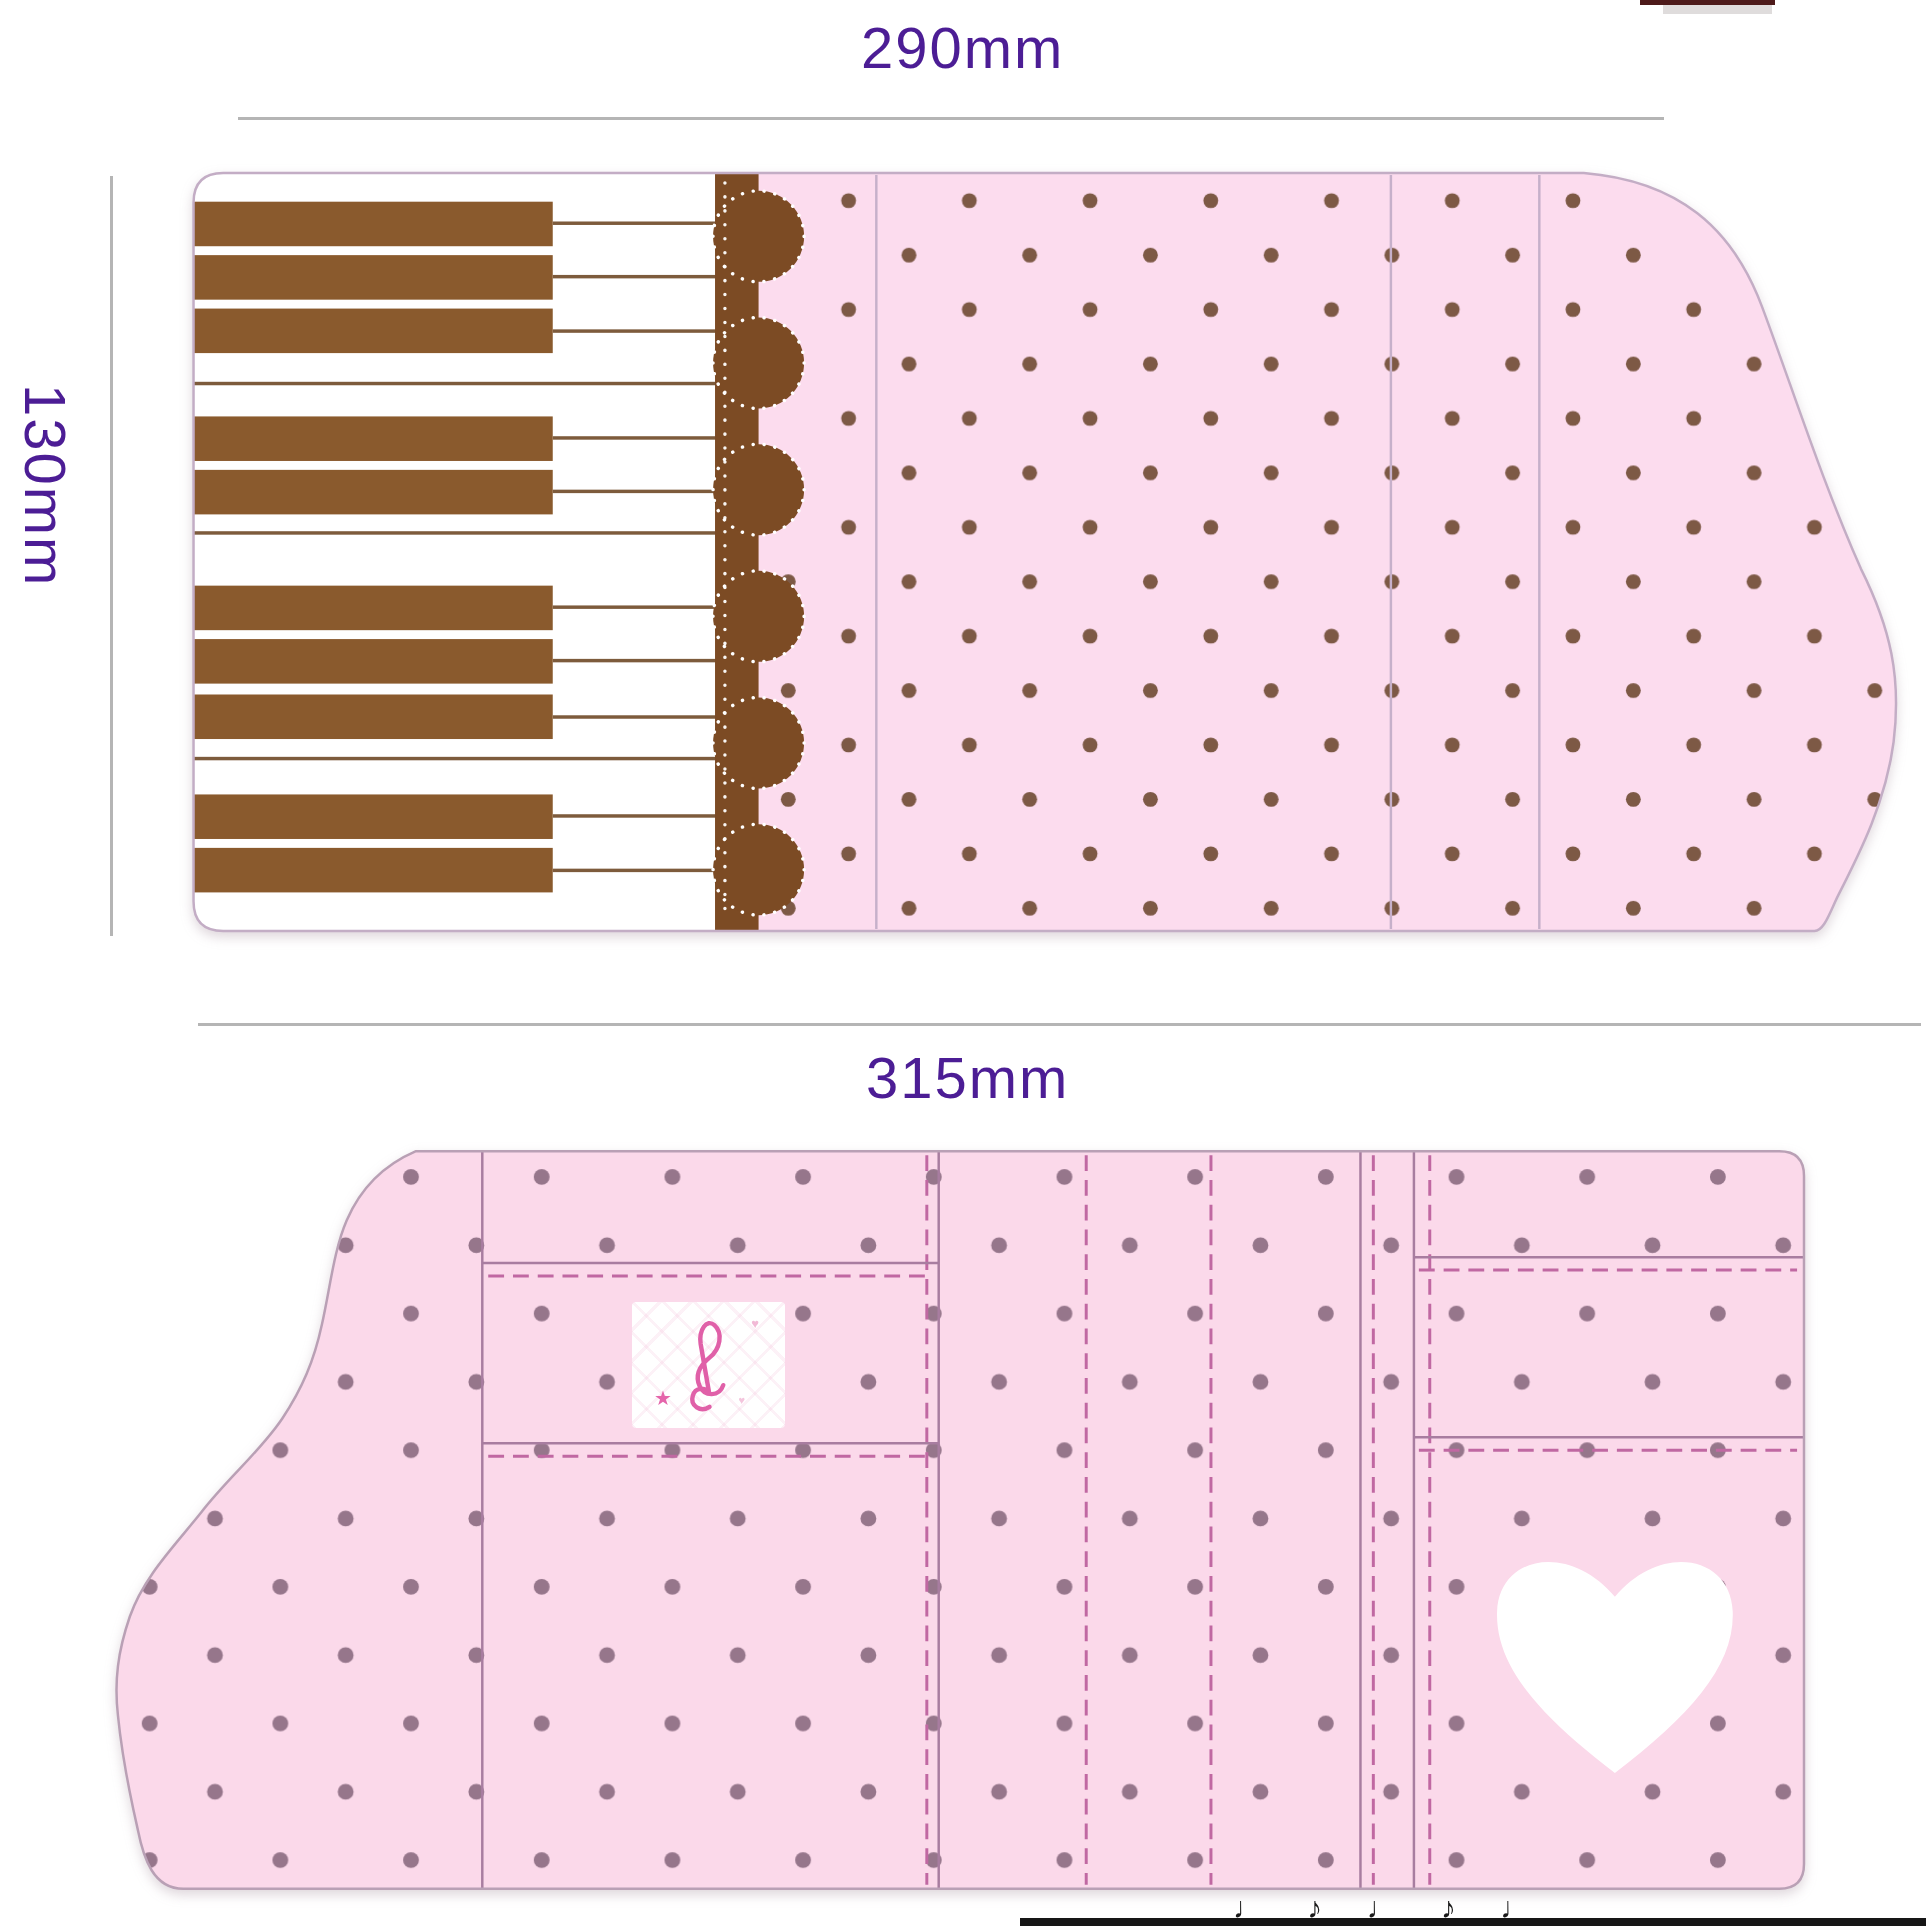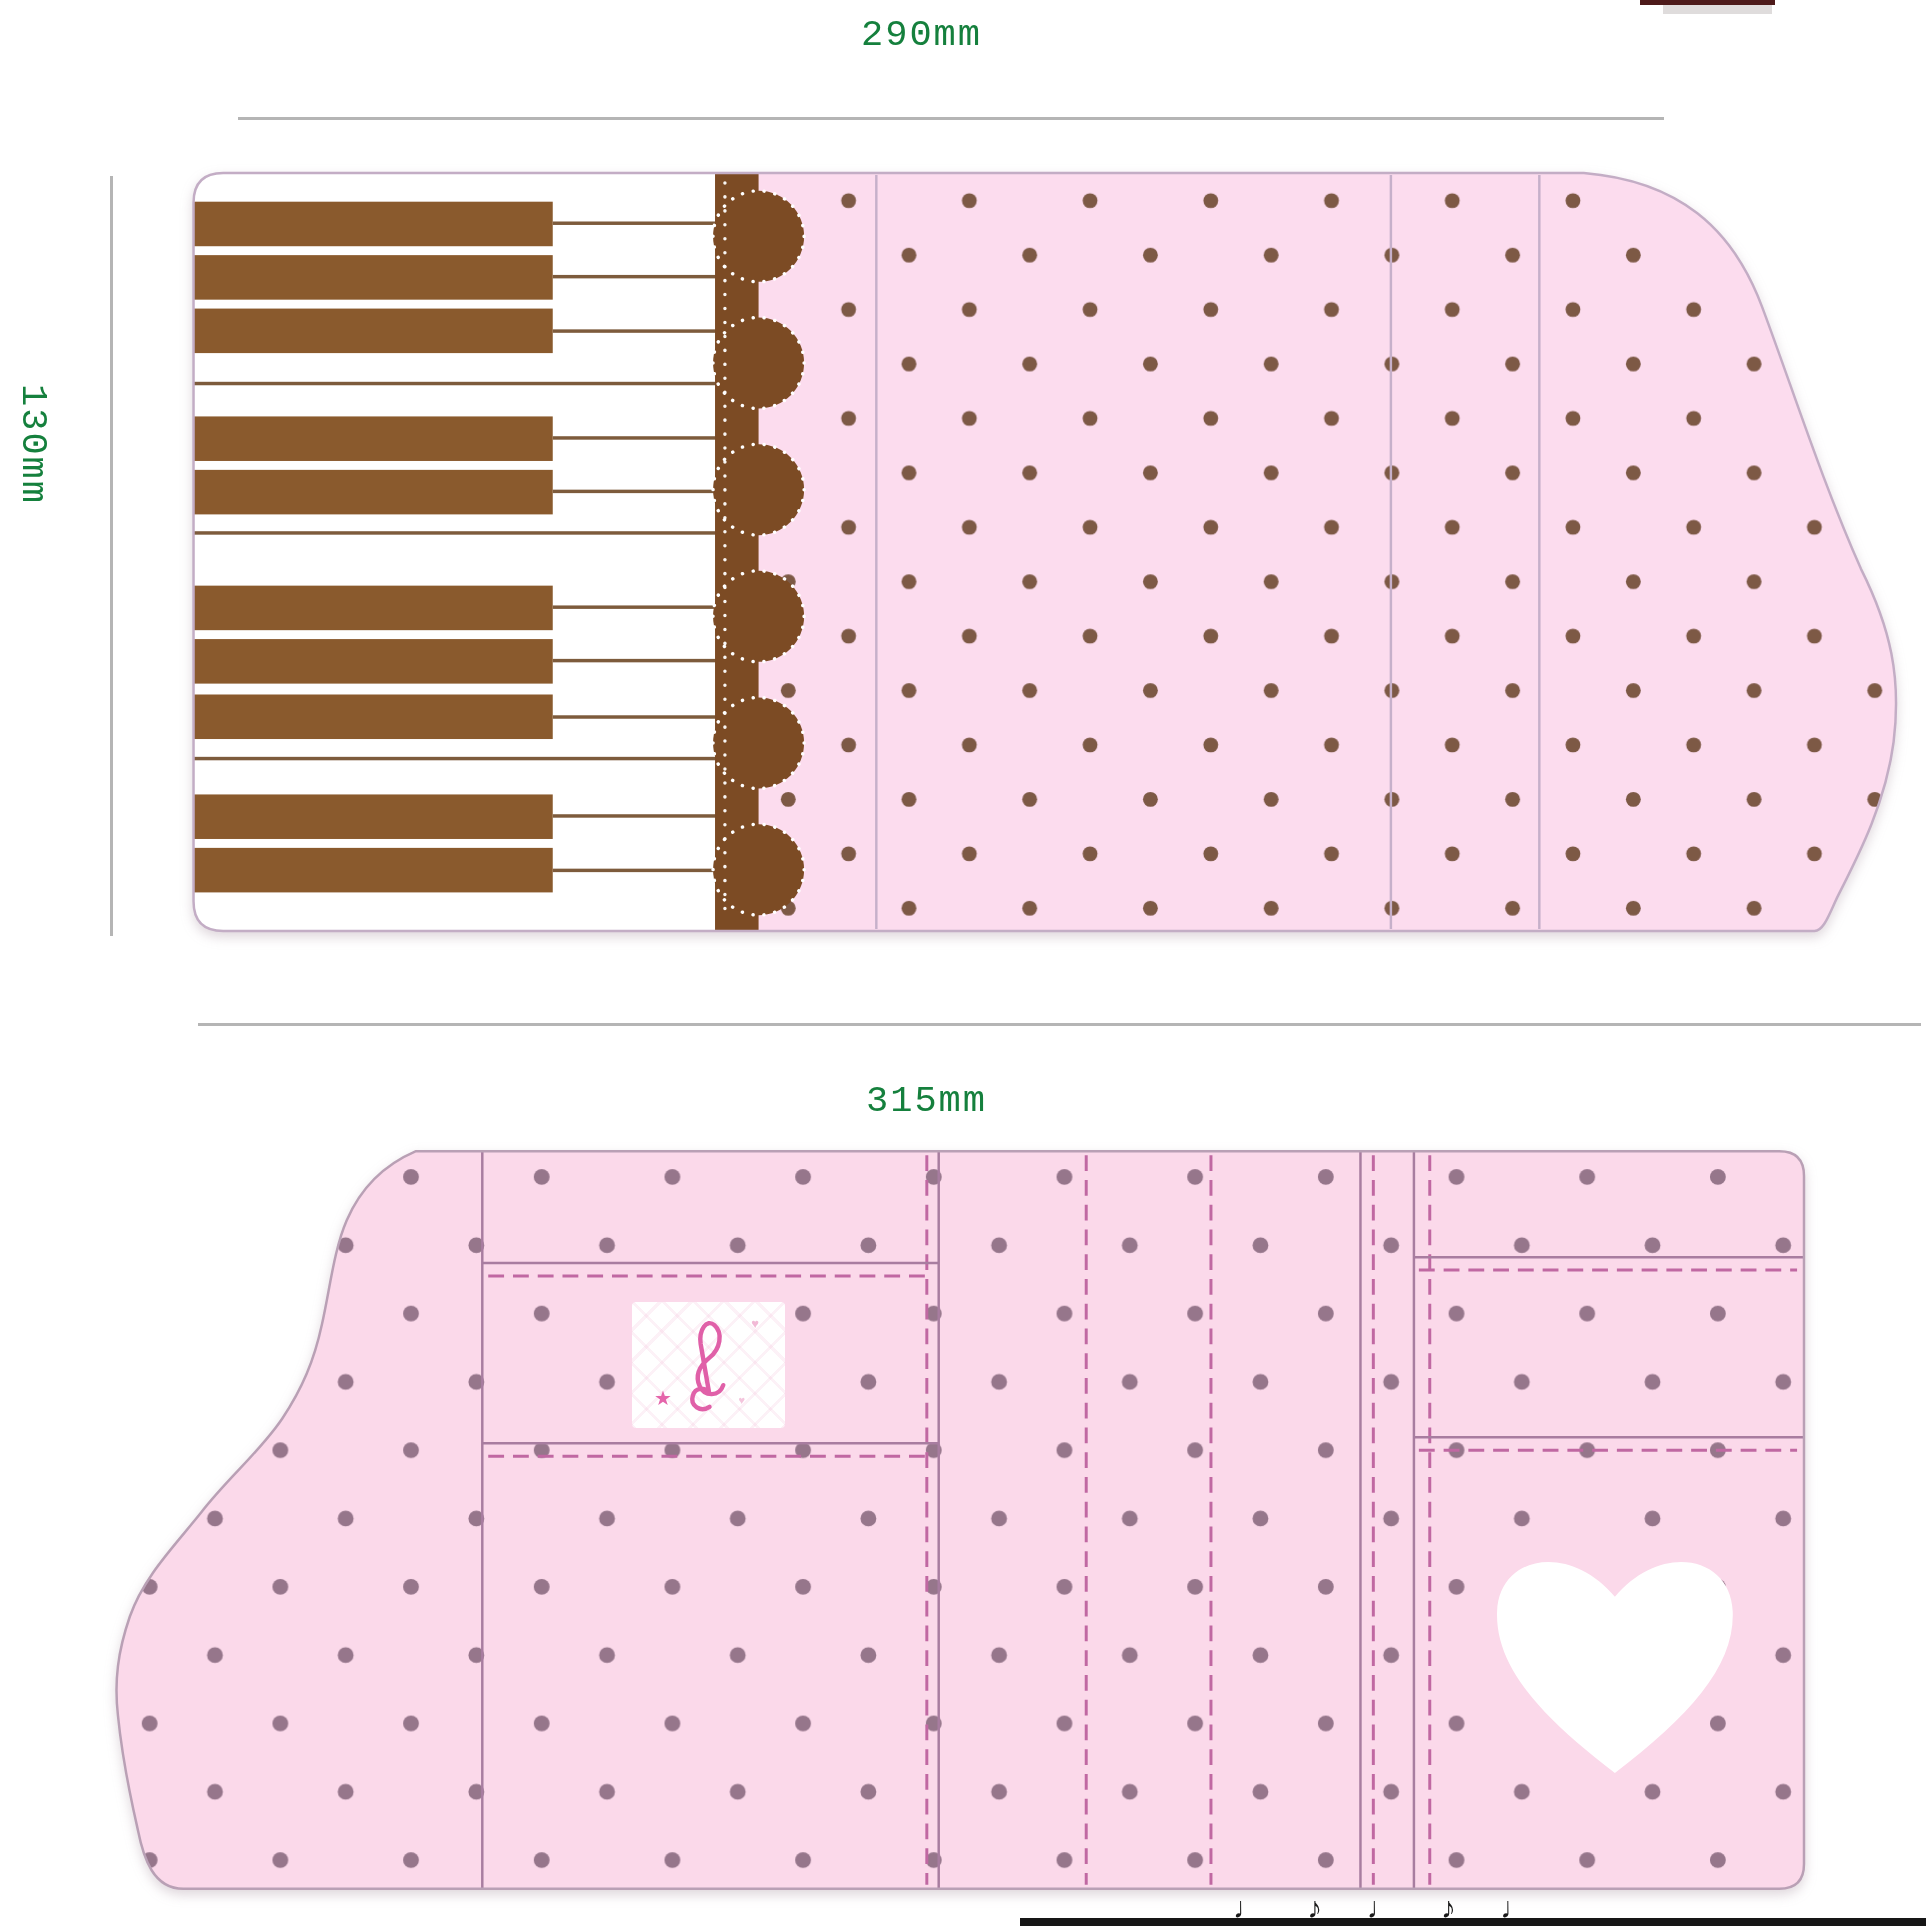--- a/index.html
+++ b/index.html
@@ -1,19 +1,19 @@
 <!DOCTYPE html>
 <html><head>
 <meta charset="utf-8">
 <style>
   html,body{margin:0;padding:0;background:#ffffff;}
   body{width:1927px;height:1927px;position:relative;overflow:hidden;
        font-family:"Liberation Sans", sans-serif;}
   .abs{position:absolute;}
-  .dim-label{color:#15803d;font-size:37px;letter-spacing:2px;font-family:Liberation Mono, monospace;}
+  .dim-label{color:#4c1d95;font-size:58px;letter-spacing:2px;}
   .dim-line{background:#b5b5b5;}
   .v-label{writing-mode:vertical-rl;}
   .stage{left:0;top:0;width:1927px;height:1927px;}
   svg.item{overflow:visible;filter:drop-shadow(0 5px 6px rgba(140,110,130,.28));}
   .patch{background:#ffffff;
          background-image:repeating-linear-gradient(45deg, rgba(240,170,205,.16) 0 3px, transparent 3px 22px),
                           repeating-linear-gradient(-45deg, rgba(240,170,205,.16) 0 3px, transparent 3px 22px);
          border-radius:4px;}
   .patch .star{position:absolute;left:22px;bottom:18px;font-size:20px;color:#e565ab;}
   .patch .h1{position:absolute;right:26px;top:14px;font-size:13px;color:#f2b9d6;}
@@ -25,21 +25,21 @@
 
 <div class="abs stage">
 
   <div class="abs dim-label" style="left:861px;top:14px;">290mm</div>
   <div class="abs dim-line" style="left:238px;top:117px;width:1426px;height:3px;"></div>
 
   <div class="abs dim-line" style="left:110px;top:176px;width:3px;height:760px;"></div>
   <div class="abs dim-label v-label" style="left:12px;top:384px;">130mm</div>
 
   <div class="abs dim-line" style="left:198px;top:1023px;width:1723px;height:3px;"></div>
-  <div class="abs dim-label" style="left:866px;top:1080px;">315mm</div>
+  <div class="abs dim-label" style="left:866px;top:1044px;">315mm</div>
 
   <svg class="abs item" style="left:193px;top:173px;" width="1713" height="758" viewBox="0 0 1730 766">
     <defs>
       <pattern id="dotsTop" width="122" height="110" patternUnits="userSpaceOnUse" x="38" y="14">
         <circle cx="14" cy="14" r="7.5" fill="#6f4a33" opacity="0.9"></circle>
         <circle cx="75" cy="69" r="7.5" fill="#6f4a33" opacity="0.9"></circle>
       </pattern>
       <clipPath id="clipTop">
           <path d="M30 0 H1405 C1500 8 1555 55 1585 135 C1615 215 1645 310 1685 400 C1715 460 1726 510 1718 575 C1710 635 1685 685 1662 730 C1654 746 1648 766 1638 766 H30 Q0 766 0 736 V30 Q0 0 30 0 Z"></path>
         </clipPath>

